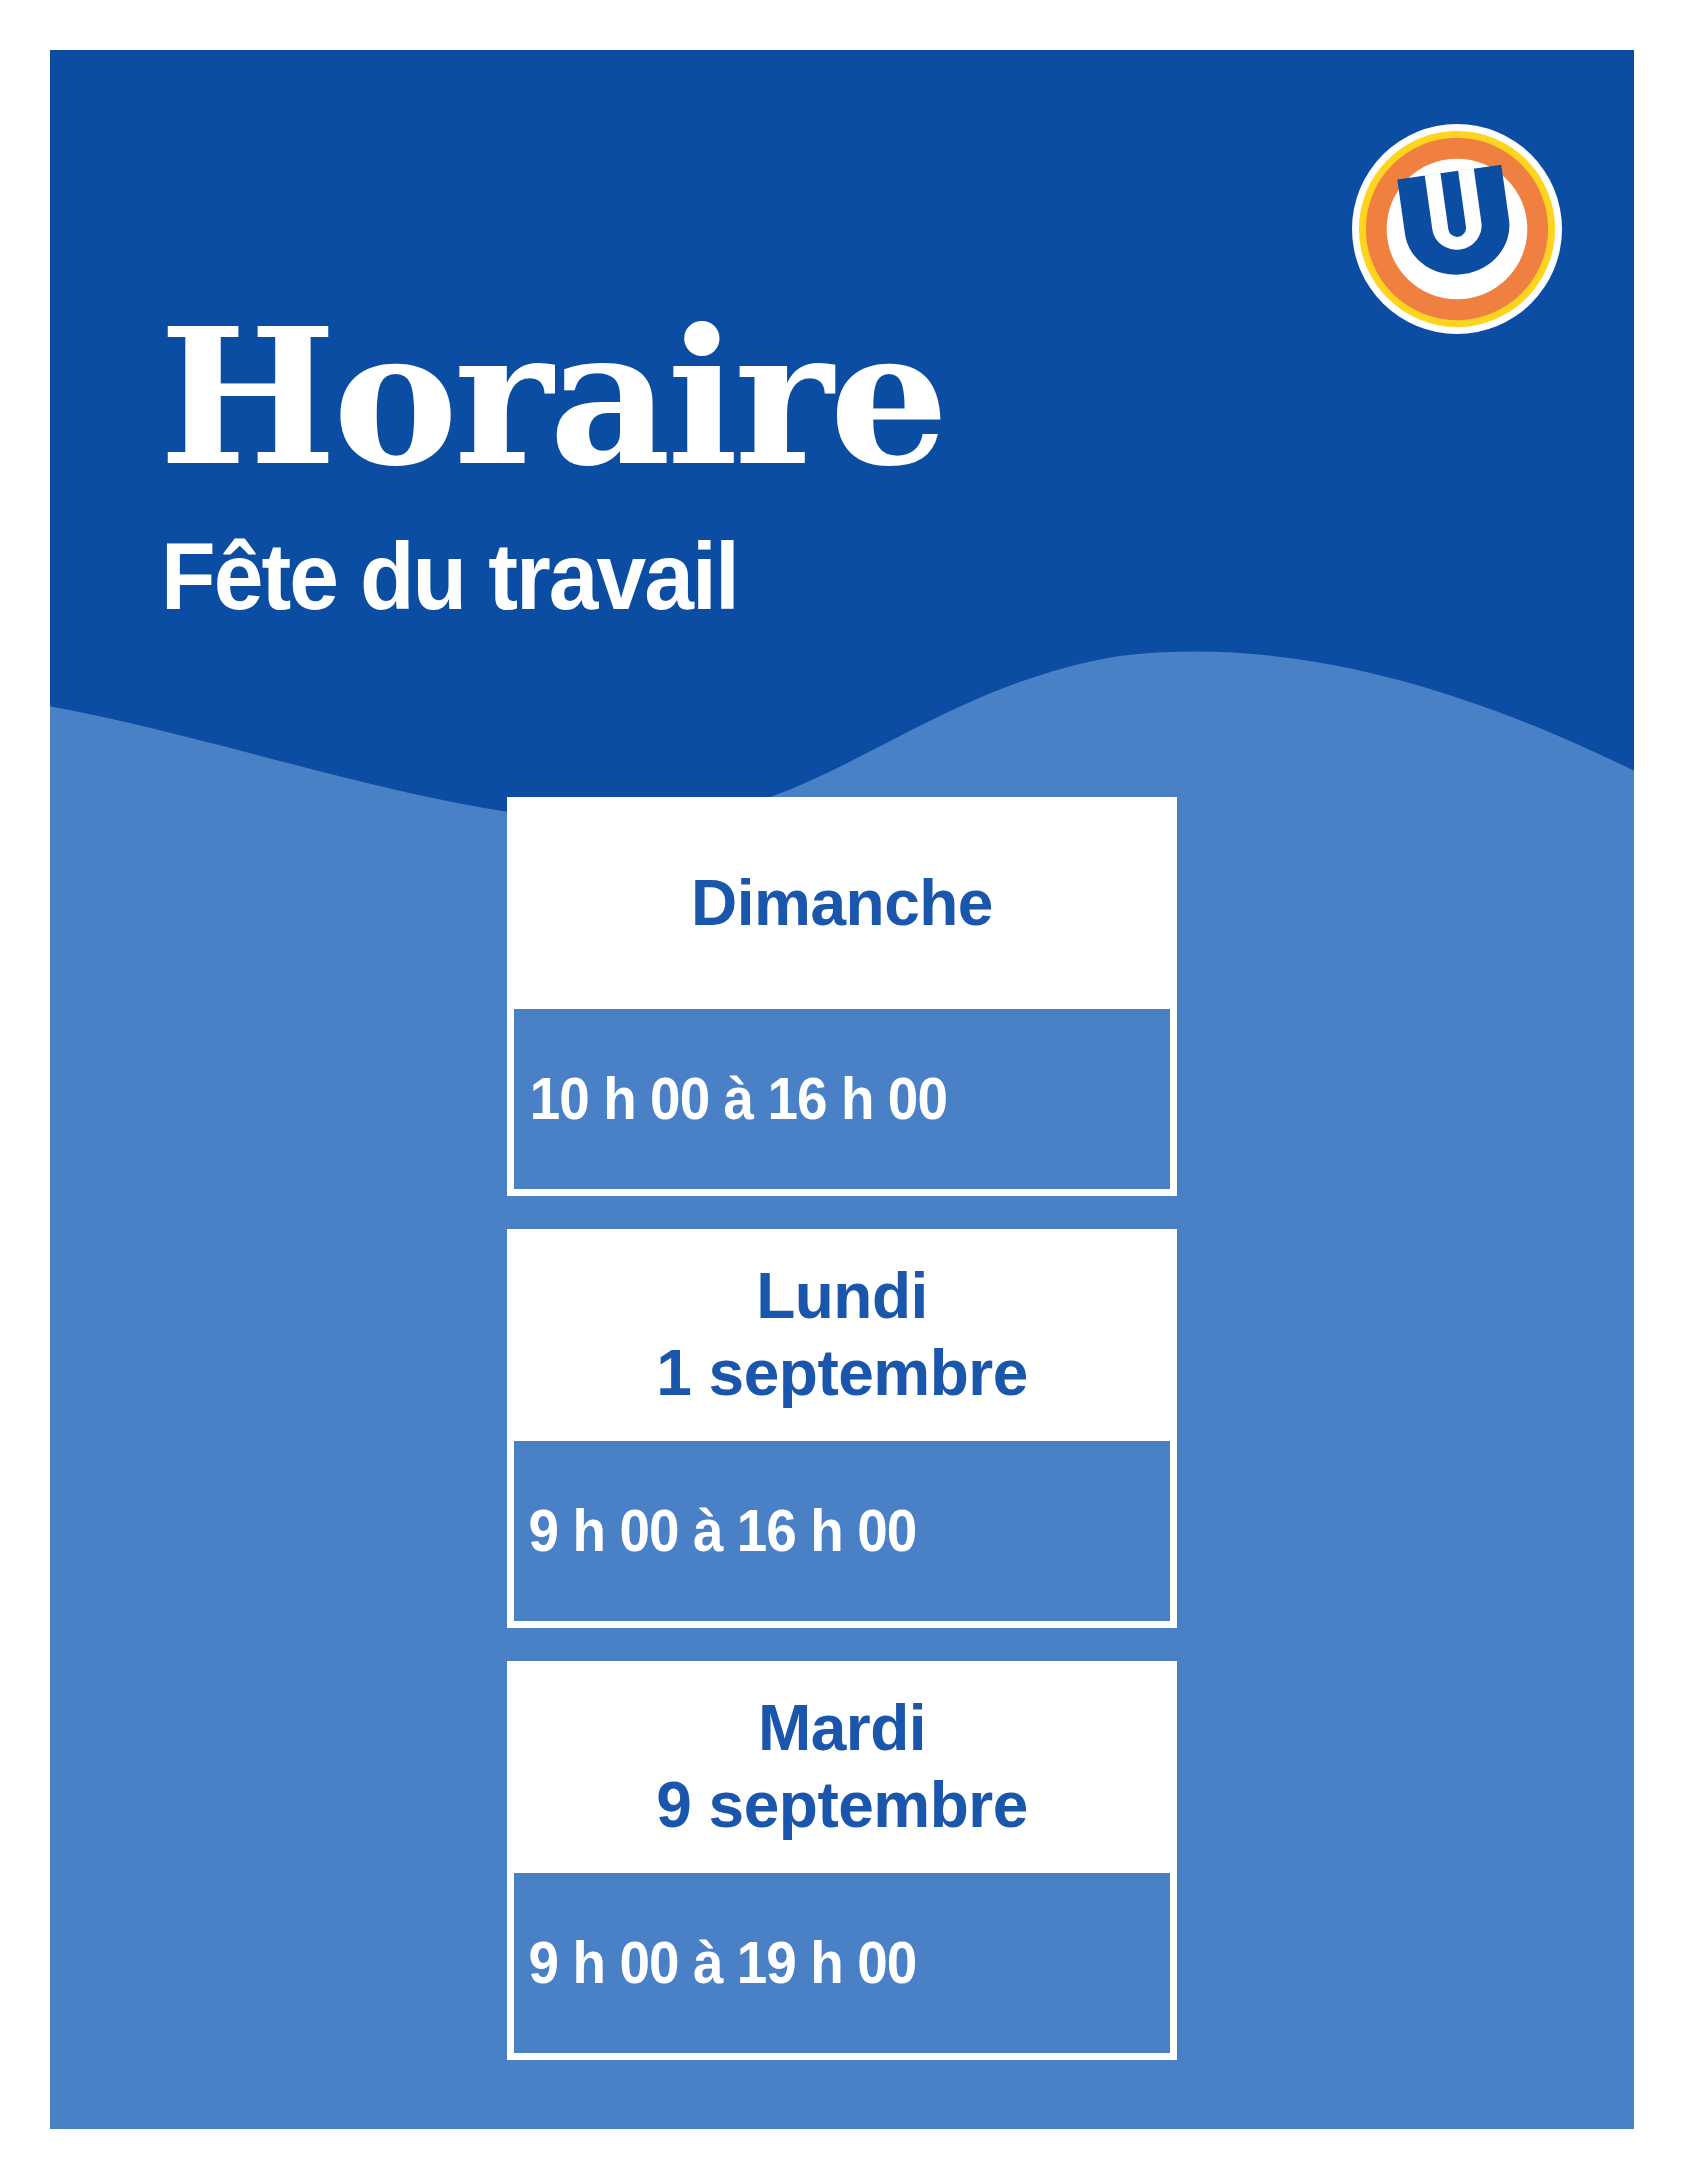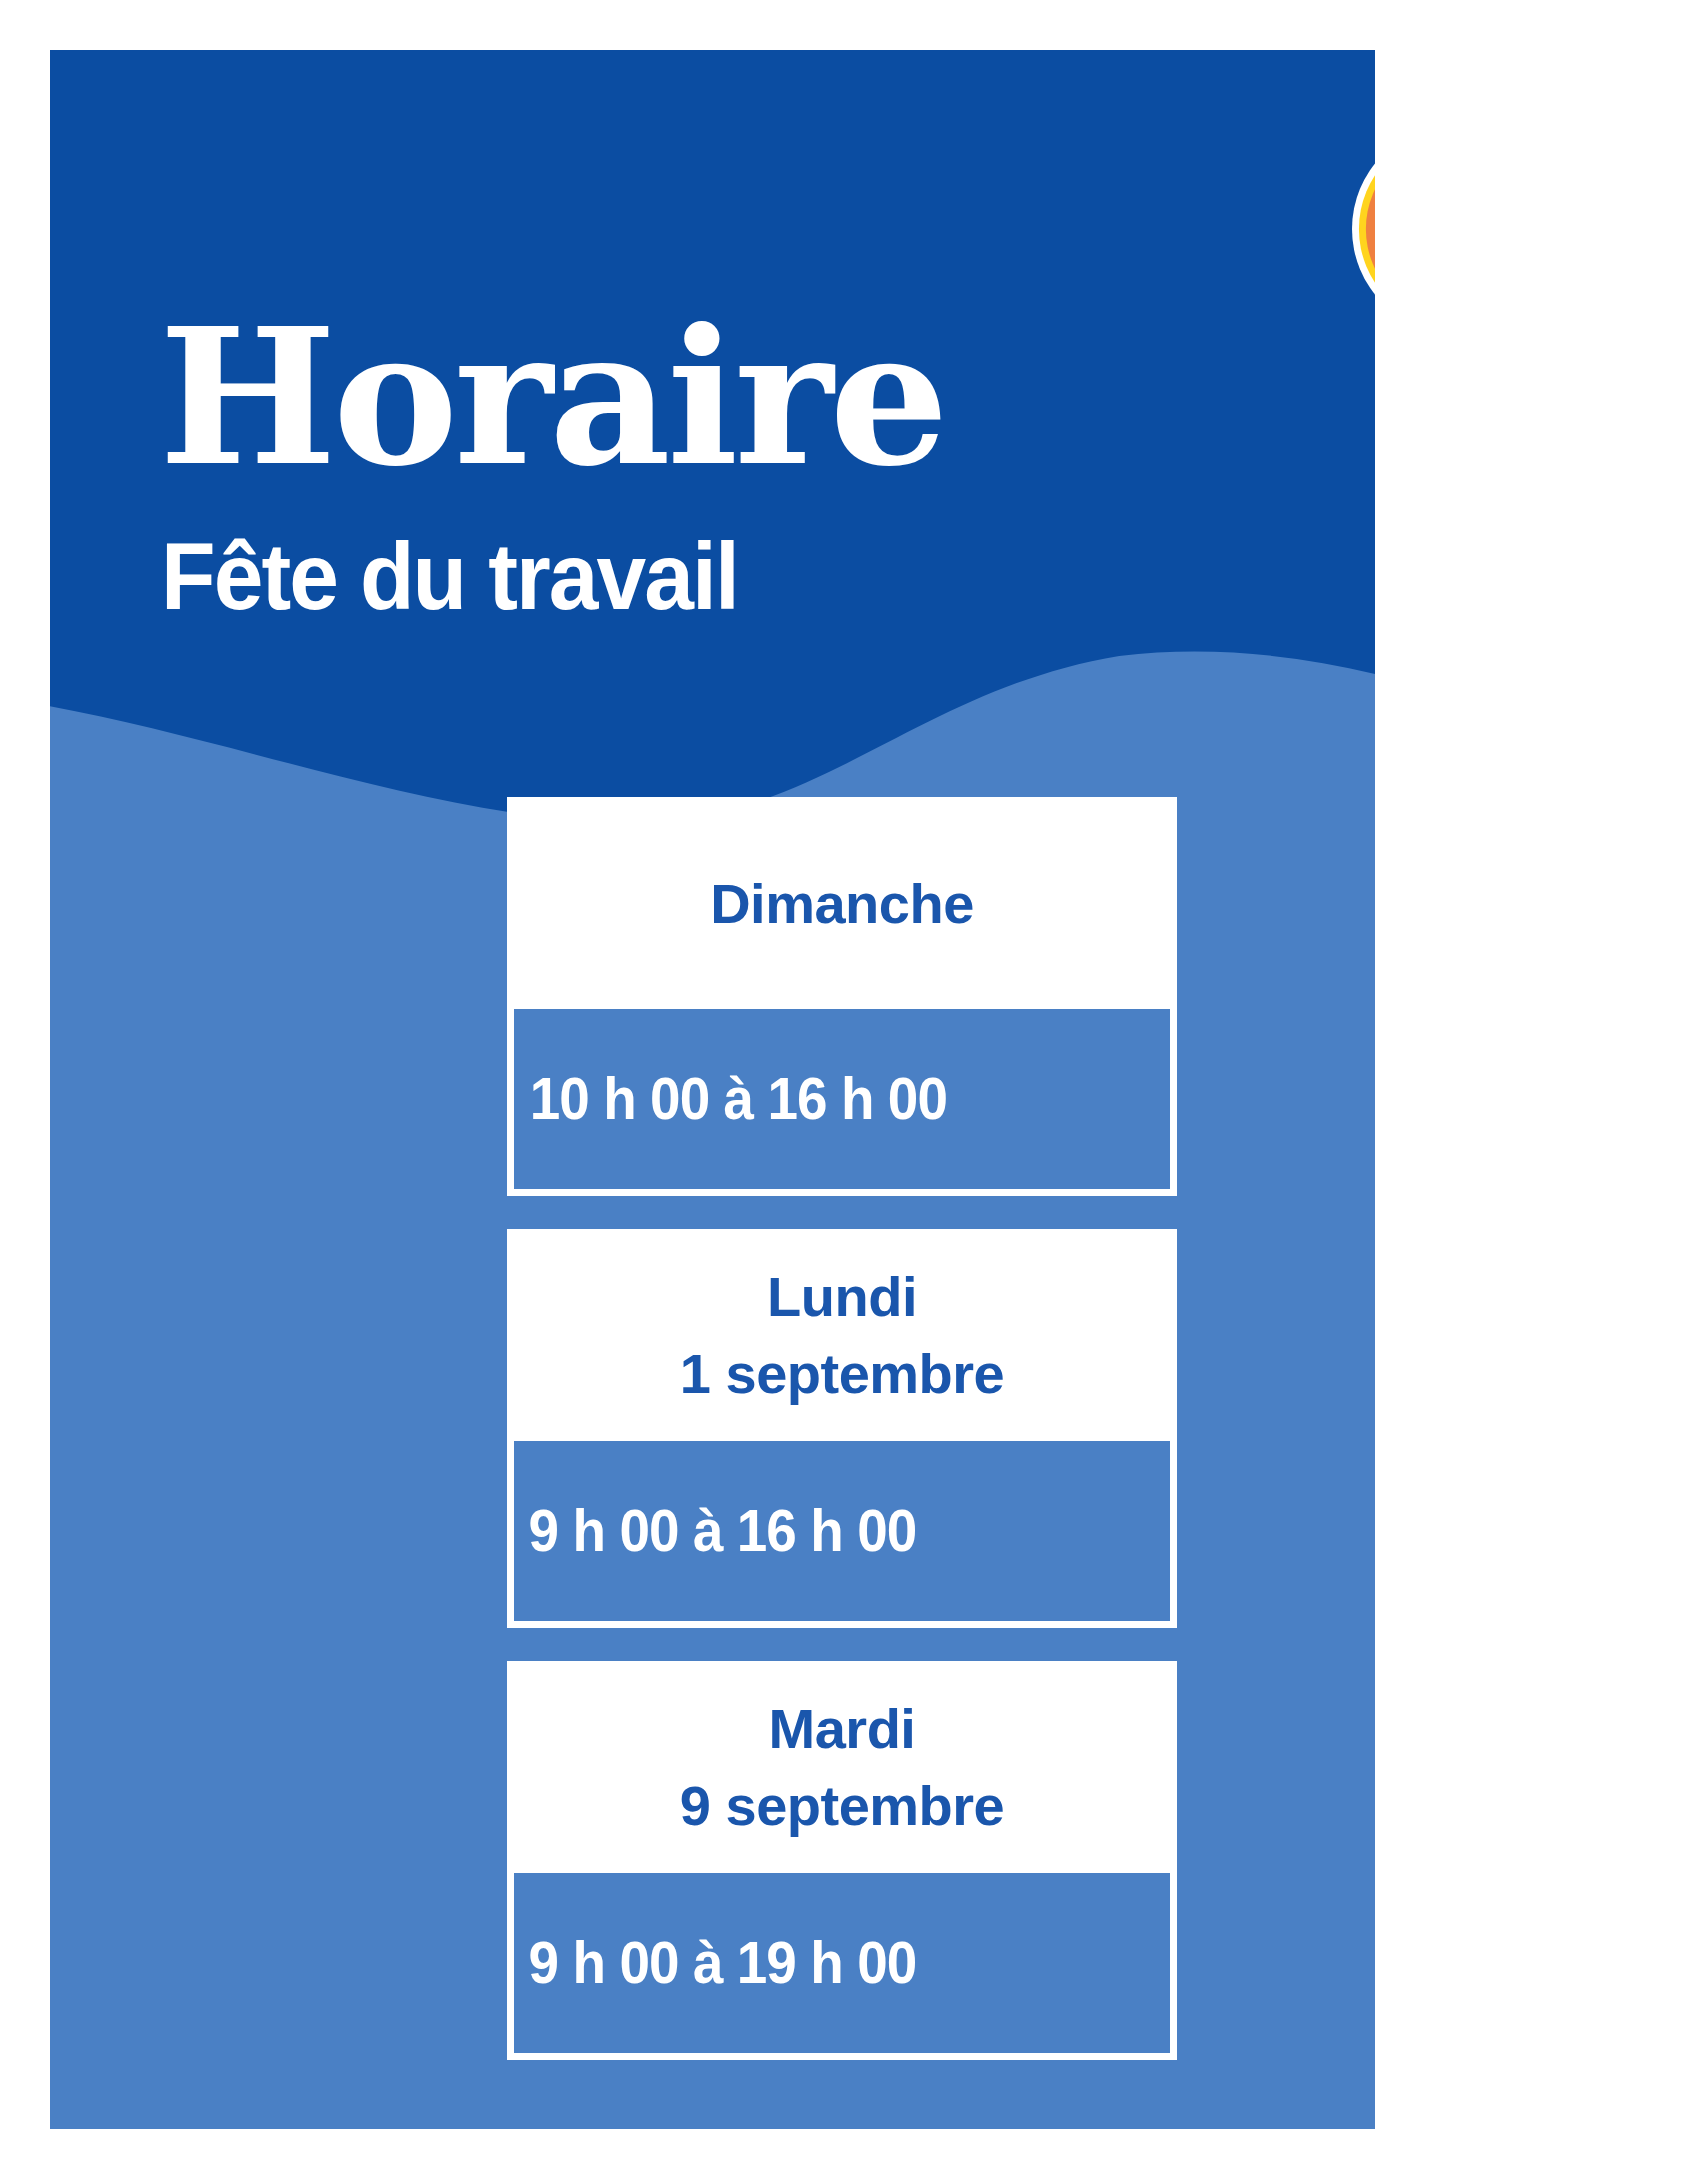--- a/index.html
+++ b/index.html
@@ -3,21 +3,21 @@
 <meta charset="utf-8">
 <style>
   html, body {
     margin: 0;
     padding: 0;
     background: #ffffff;
     font-family: "Liberation Sans", sans-serif;
   }
   .page {
     position: relative;
-    width: 1375px;
+    width: 1683px;
     height: 2178px;
     background: #ffffff;
     overflow: hidden;
   }
   .poster {
     position: absolute;
     left: 50px;
     top: 50px;
     width: 1584px;
     height: 2079px;
@@ -89,21 +89,21 @@
   .card-day-area {
     height: 212px;
     display: flex;
     flex-direction: column;
     align-items: center;
     justify-content: center;
     text-align: center;
   }
   .day-name, .day-date {
     font-weight: 700;
-    font-size: 56px;
+    font-size: 64px;
     line-height: 77px;
     letter-spacing: -0.5px;
     color: var(--c-day_text, #1A56AC);
     white-space: nowrap;
   }
   .card-hours {
     flex: 1;
     background: var(--c-primary_light, #4A80C5);
     display: flex;
     align-items: center;

